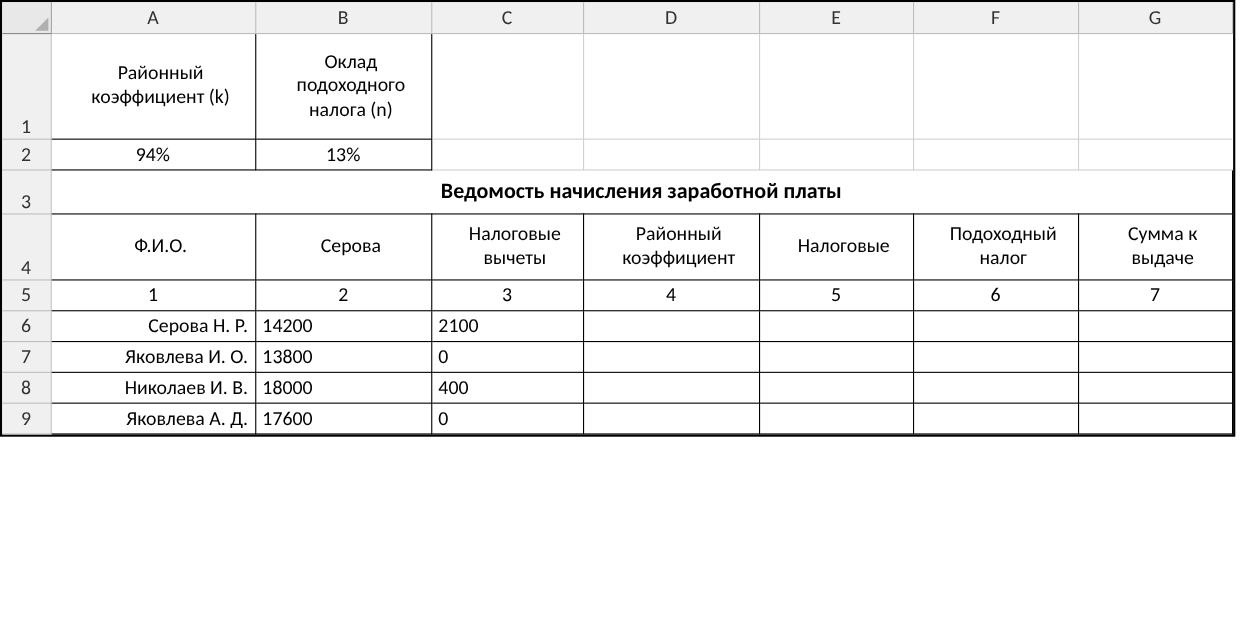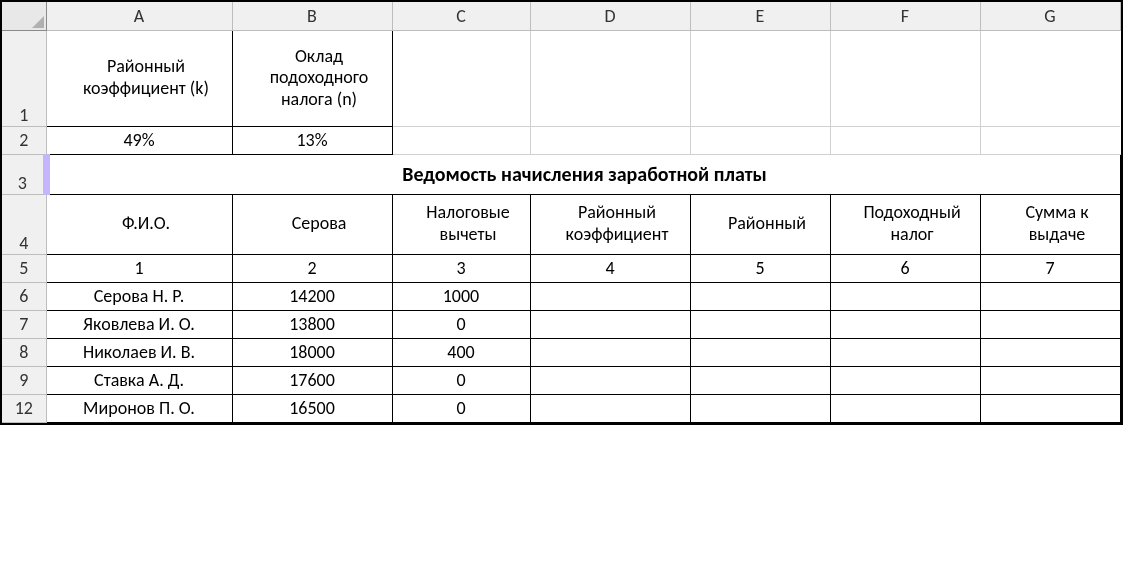--- a/index.html
+++ b/index.html
@@ -51,28 +51,28 @@
     .col-rh { width: 44px; }
     .col-A { width: 186px; }
     .col-B { width: 160px; }
     .col-C { width: 138px; }
     .col-D { width: 160px; }
     .col-E { width: 140px; }
     .col-F { width: 150px; }
     .col-G { width: 140px; }
     
     .b-all { border: 1px solid #000; }
-    .b-l { border-left: 7px solid #c4b5fd; }
+    .b-l { border-left: 1px solid #c4b5fd; }
     .b-r { border-right: 1px solid #000; }
     .b-b { border-bottom: 1px solid #000; }
     .light-b { border-bottom: 1px solid #d0d0d0; }
     .light-r { border-right: 1px solid #d0d0d0; }
     .center { text-align: center; }
-    .left { text-align: center; }
-    .right { text-align: center; }
+    .left { text-align: right; }
+    .right { text-align: left; }
     .bold { font-weight: bold; }
     .tallrow td, .tallrow th { height: 96px; }
     .row2h td, .row2h th { height: 60px; }
     .rowtitle td, .rowtitle th { height: 40px; }
     .wrap { white-space: normal; line-height: 1.2; padding-left: 20px; }
   </style>
 </head>
 <body>
 
 
@@ -108,61 +108,61 @@
     <td class="b-all center wrap">Оклад подоходного налога (n)</td>
     <td class="light-b light-r"></td>
     <td class="light-b light-r"></td>
     <td class="light-b light-r"></td>
     <td class="light-b light-r"></td>
     <td class="light-b"></td>
   </tr>
 
   <tr>
     <th class="hdr">2</th>
-    <td class="b-all center">49%</td>
+    <td class="b-all center">94%</td>
     <td class="b-all center">13%</td>
     <td class="light-b light-r"></td>
     <td class="light-b light-r"></td>
     <td class="light-b light-r"></td>
     <td class="light-b light-r"></td>
     <td class="light-b"></td>
   </tr>
 
   <tr class="rowtitle">
     <th class="hdr" style="vertical-align:bottom">3</th>
     <td colspan="7" class="center bold b-l b-r b-b" style="font-size:20px">Ведомость начисления заработной платы</td>
   </tr>
 
   <tr class="row2h">
     <th class="hdr" style="vertical-align:bottom">4</th>
     <td class="b-all center wrap">Ф.И.О.</td>
     <td class="b-all center wrap">Серова</td>
     <td class="b-all center wrap">Налоговые вычеты</td>
     <td class="b-all center wrap">Районный коэффициент</td>
-    <td class="b-all center wrap">Районный</td>
+    <td class="b-all center wrap">Налоговые</td>
     <td class="b-all center wrap">Подоходный налог</td>
     <td class="b-all center wrap">Сумма к выдаче</td>
   </tr>
 
   <tr>
     <th class="hdr">5</th>
     <td class="b-all center">1</td>
     <td class="b-all center">2</td>
     <td class="b-all center">3</td>
     <td class="b-all center">4</td>
     <td class="b-all center">5</td>
     <td class="b-all center">6</td>
     <td class="b-all center">7</td>
   </tr>
 
   <tr>
     <th class="hdr">6</th>
     <td class="b-all left">Серова Н. Р.</td>
     <td class="b-all right">14200</td>
-    <td class="b-all right">1000</td>
+    <td class="b-all right">2100</td>
     <td class="b-all"></td>
     <td class="b-all"></td>
     <td class="b-all"></td>
     <td class="b-all"></td>
   </tr>
   <tr>
     <th class="hdr">7</th>
     <td class="b-all left">Яковлева И. О.</td>
     <td class="b-all right">13800</td>
     <td class="b-all right">0</td>
@@ -176,32 +176,22 @@
     <td class="b-all left">Николаев И. В.</td>
     <td class="b-all right">18000</td>
     <td class="b-all right">400</td>
     <td class="b-all"></td>
     <td class="b-all"></td>
     <td class="b-all"></td>
     <td class="b-all"></td>
   </tr>
   <tr>
     <th class="hdr">9</th>
-    <td class="b-all left">Ставка А. Д.</td>
+    <td class="b-all left">Яковлева А. Д.</td>
     <td class="b-all right">17600</td>
-    <td class="b-all right">0</td>
-    <td class="b-all"></td>
-    <td class="b-all"></td>
-    <td class="b-all"></td>
-    <td class="b-all"></td>
-  </tr>
-  <tr>
-    <th class="hdr">12</th>
-    <td class="b-all left">Миронов П. О.</td>
-    <td class="b-all right">16500</td>
     <td class="b-all right">0</td>
     <td class="b-all"></td>
     <td class="b-all"></td>
     <td class="b-all"></td>
     <td class="b-all"></td>
   </tr>
 
 
 </tbody>
     </table>

